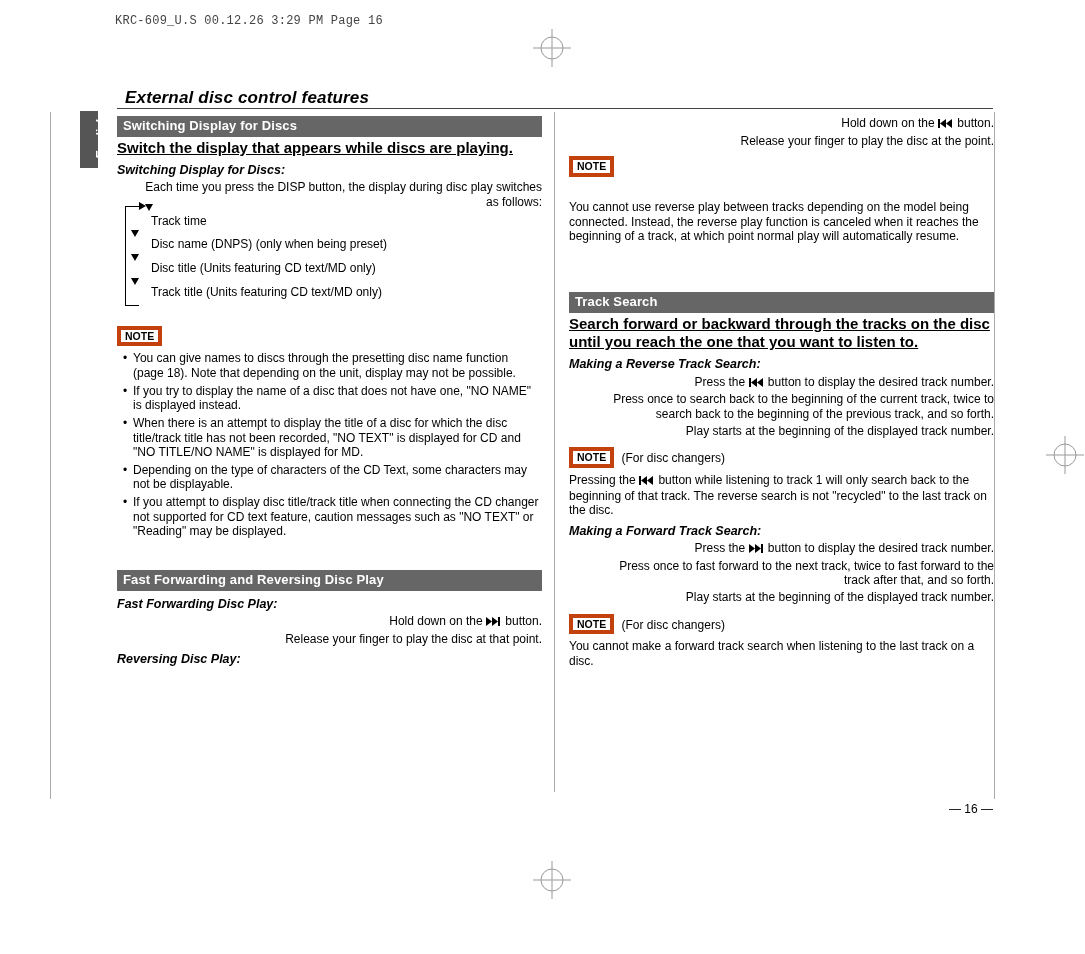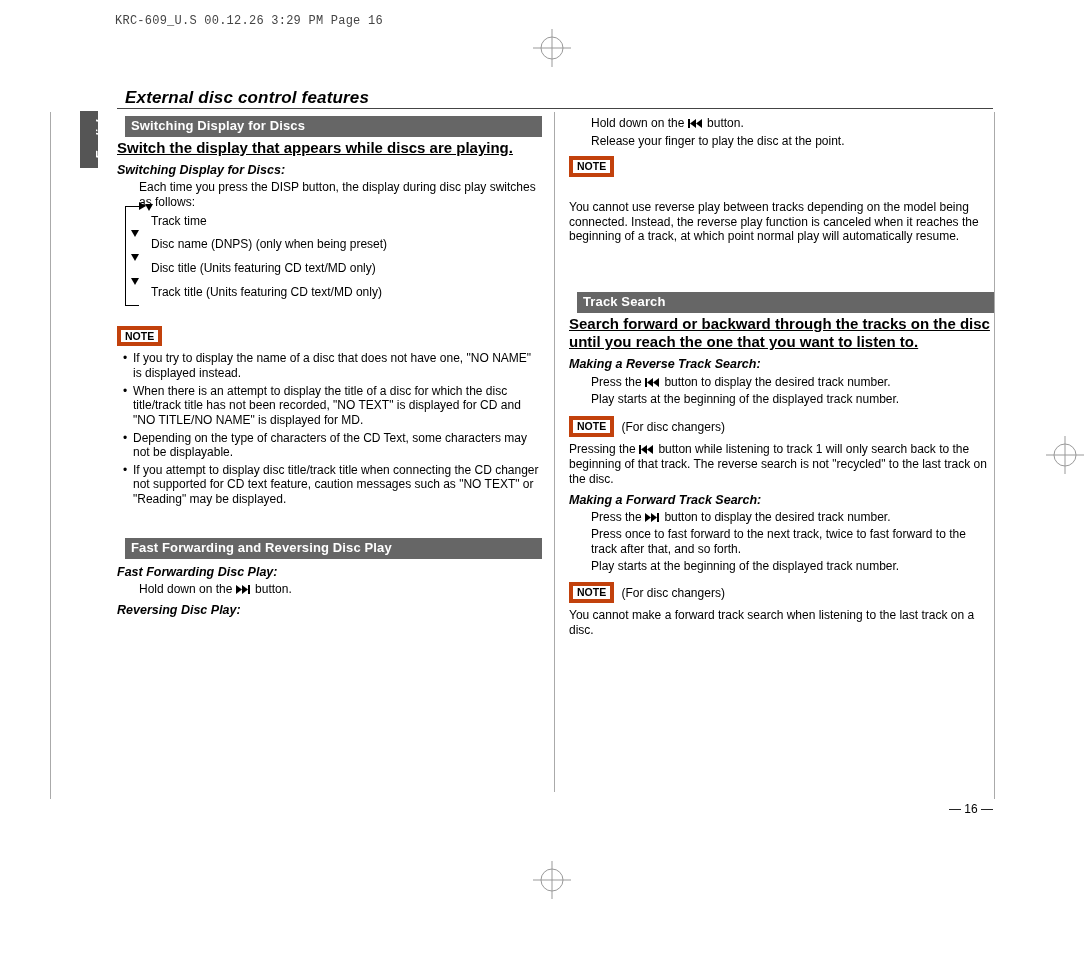--- a/index.html
+++ b/index.html
@@ -20,24 +20,24 @@
   .col-rule          { position: absolute; top: 112px; left: 554px; width: 0; height: 680px; border-left: 1px solid #aaa; }
   .heading-rule      { position: absolute; top: 108px; left: 117px; width: 876px; height: 0; border-top: 1px solid #444; }
 
   .page-heading { position: absolute; top: 88px; left: 125px; font-style: italic; font-weight: bold; font-size: 17px; letter-spacing: .01em; }
 
   .content { position: absolute; top: 112px; left: 117px; width: 876px; height: 680px; }
   .col { position: absolute; top: 0; width: 425px; font-size: 12px; line-height: 1.22; }
   .col-left  { left: 0; }
   .col-right { left: 452px; }
 
-  .section-bar { background: #666; color: #fff; font-weight: bold; padding: 2px 4px 3px 6px; font-size: 13px; margin-top: 4px; margin-bottom: 2px; letter-spacing: .01em; margin-left: 8px; }
+  .section-bar { background: #666; color: #fff; font-weight: bold; padding: 2px 4px 3px 6px; font-size: 13px; margin-top: 4px; margin-bottom: 2px; letter-spacing: .01em; }
   .intro { font-weight: 600; font-size: 15px; margin: 2px 0 6px 0; text-decoration: underline; }
   .sub-h { font-weight: bold; font-style: italic; font-size: 12.5px; margin: 6px 0 2px 0; }
-  .body-indent { margin-left: 22px; }
+  .body-indent { margin-left: 22px; text-align: right; }
   .body-indent p { margin-bottom: 2px; }
 
   .cycle { position: relative; margin: 4px 0 6px 10px; padding-left: 24px; }
   .cycle .item { margin: 1px 0 9px 0; position: relative; }
   .cycle .arrow-down { position: absolute; left: 4px; width: 0; height: 0; border-left: 4px solid transparent; border-right: 4px solid transparent; border-top: 7px solid #000; }
   .cycle .loopline { position: absolute; left: -2px; width: 14px; border: 1px solid #000; border-right: none; }
   .cycle .loop-arrow-right { position: absolute; width: 0; height: 0; border-top: 4px solid transparent; border-bottom: 4px solid transparent; border-left: 7px solid #000; }
   .cycle .down-enter { position: absolute; left: 18px; top: -10px; width: 0; height: 0; border-left: 4px solid transparent; border-right: 4px solid transparent; border-top: 7px solid #000; }
 
   .note-box { display: inline-block; border: 4px solid #c2410c; padding: 0 4px; font-weight: bold; font-size: 10.5px; margin: 6px 0 3px 0; background:#fff; }
@@ -112,40 +112,42 @@
         <div class="arrow-down" style="top:16px;"></div>
         <div class="item">Disc name (DNPS) (only when being preset)</div>
         <div class="arrow-down" style="top:40px;"></div>
         <div class="item">Disc title (Units featuring CD text/MD only)</div>
         <div class="arrow-down" style="top:64px;"></div>
         <div class="item">Track title (Units featuring CD text/MD only)</div>
       </div>
 
       <div class="note-box">NOTE</div>
       <ul class="bullets">
+        <li>You can give names to discs through the presetting disc name function (page 18). Note that depending on the unit, display may not be possible.</li>
         <li>If you try to display the name of a disc that does not have one, "NO NAME" is displayed instead.</li>
         <li>When there is an attempt to display the title of a disc for which the disc title/track title has not been recorded, "NO TEXT" is displayed for CD and "NO TITLE/NO NAME" is displayed for MD.</li>
         <li>Depending on the type of characters of the CD Text, some characters may not be displayable.</li>
         <li>If you attempt to display disc title/track title when connecting the CD changer not supported for CD text feature, caution messages such as "NO TEXT" or "Reading" may be displayed.</li>
       </ul>
 
       <div class="spacer-v"></div>
 
       <div class="section-bar">Fast Forwarding and Reversing Disc Play</div>
       <div class="sub-h">Fast Forwarding Disc Play:</div>
       <div class="body-indent">
         <p>
           <span>Hold down on the </span>
           <span class="icon-next"><svg width="16" height="9" viewBox="0 0 16 9">
                 <polygon points="0,0 6,4.5 0,9" fill="#000"></polygon>
                 <polygon points="6,0 12,4.5 6,9" fill="#000"></polygon>
                 <rect x="12" y="0" width="2" height="9" fill="#000"></rect>
               </svg></span>
           <span> button.</span>
         </p>
+        <p>Release your finger to play the disc at that point.</p>
       </div>
       <div class="sub-h">Reversing Disc Play:</div>
     </div>
 
     <div class="col col-right">
       <div class="body-indent" style="margin-top:4px;">
         <p>
           <span>Hold down on the </span>
           <span class="icon-prev"><svg width="16" height="9" viewBox="0 0 16 9">
                 <rect x="0" y="0" width="2" height="9" fill="#000"></rect>
@@ -168,20 +170,21 @@
       <div class="body-indent">
         <p>
           <span>Press the </span>
           <span class="icon-prev"><svg width="16" height="9" viewBox="0 0 16 9">
                 <rect x="0" y="0" width="2" height="9" fill="#000"></rect>
                 <polygon points="8,0 2,4.5 8,9" fill="#000"></polygon>
                 <polygon points="14,0 8,4.5 14,9" fill="#000"></polygon>
               </svg></span>
           <span> button to display the desired track number.</span>
         </p>
+        <p>Press once to search back to the beginning of the current track, twice to search back to the beginning of the previous track, and so forth.</p>
         <p>Play starts at the beginning of the displayed track number.</p>
       </div>
       <div class="note-inline">
         <span class="note-box">NOTE</span>
         <span class="changer-label">(For disc changers)</span>
       </div>
       <p style="margin-top:2px;">
         <span>Pressing the </span>
         <span class="icon-prev"><svg width="16" height="9" viewBox="0 0 16 9">
               <rect x="0" y="0" width="2" height="9" fill="#000"></rect>

